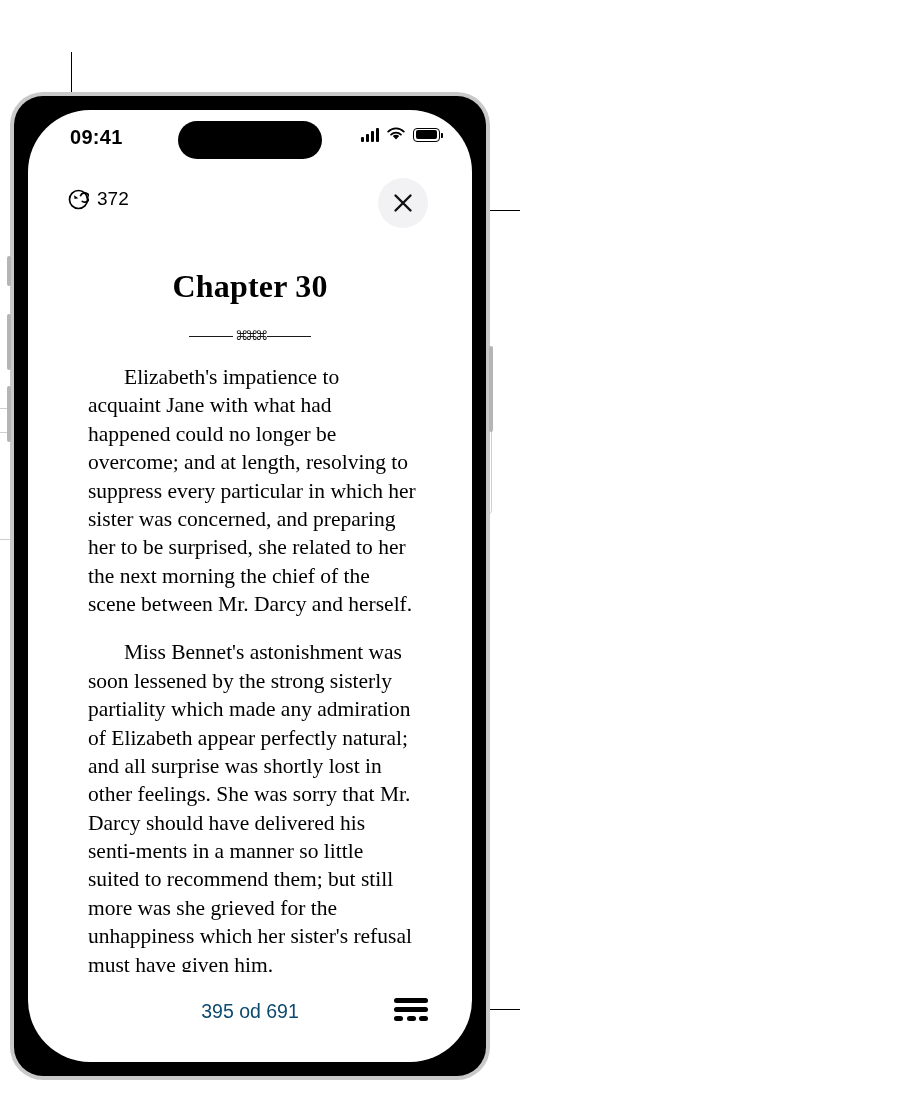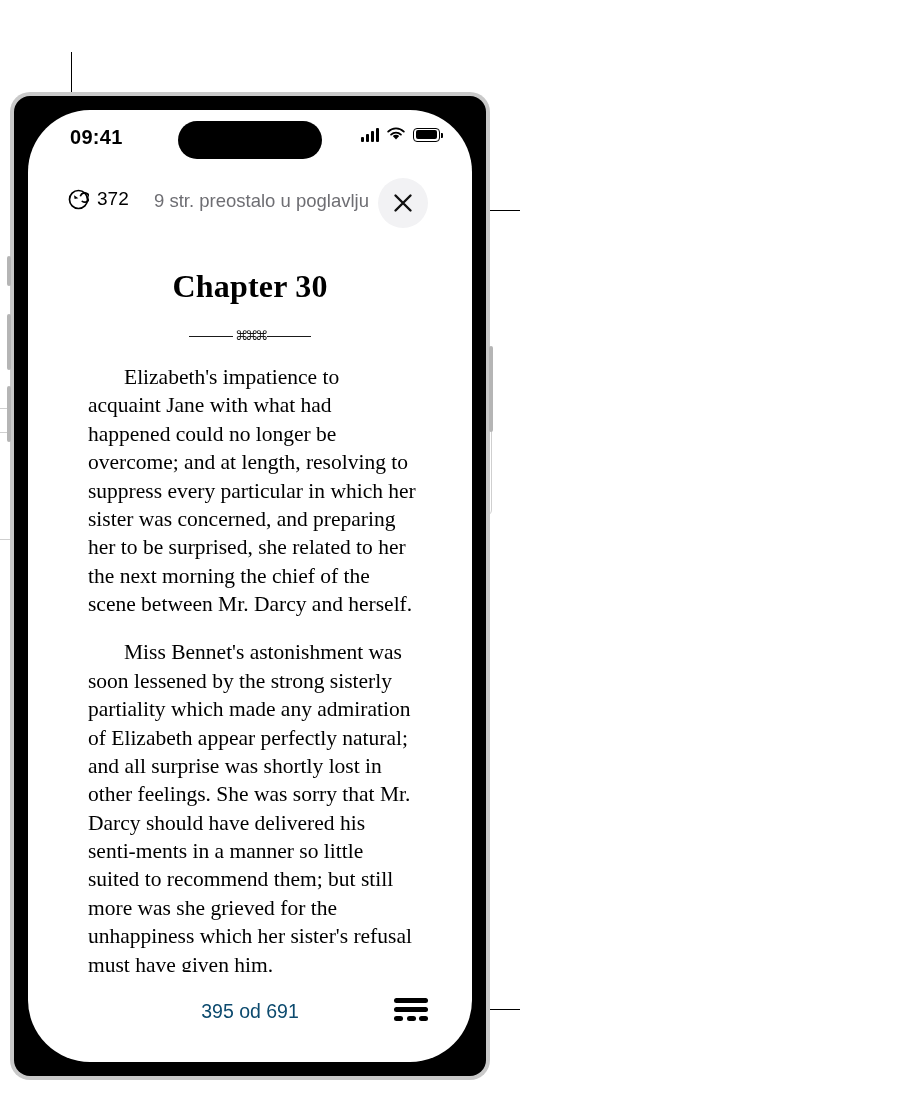--- a/index.html
+++ b/index.html
@@ -25,21 +25,21 @@
   .leader-v { width: 1px; }
   .leader-h { height: 1px; }
 
   
   .phone-outer {
     position: absolute;
     left: 14px;
     top: 96px;
     width: 472px;
     height: 980px;
-    border-radius: 16px;
+    border-radius: 29px;
     background: #000000;
     box-shadow: 0 0 0 4px #c9c9c9;
   }
   .phone-bezel {
     position: absolute;
     left: 14px;
     top: 14px;
     right: 14px;
     bottom: 14px;
     border-radius: 62px;
@@ -308,21 +308,20 @@
           <span class="back-icon">
             <svg width="21" height="21" viewBox="0 0 21 21">
               <circle cx="10.5" cy="10.5" r="9" fill="none" stroke="#000" stroke-width="1.7"></circle>
               <path d="M14.3 12.4 A4.6 4.6 0 1 0 12.6 6.6" fill="none" stroke="#000" stroke-width="1.7" stroke-linecap="round"></path>
               <path d="M6.0 6.3 L6.6 10.1 L10.4 9.3 Z" fill="#000"></path>
             </svg>
           </span>
           <span class="pages-count">372</span>
         </div>
 
-        <div class="chapter-remaining">9 str. preostalo u poglavlju</div>
 
         <div class="close-btn">
           <svg width="22" height="22" viewBox="0 0 22 22">
             <path d="M3.5 3.5 L18.5 18.5 M18.5 3.5 L3.5 18.5" stroke="#111" stroke-width="2.4" stroke-linecap="round"></path>
           </svg>
         </div>
       </div>
 
       <div class="book">
         <h1 class="chapter-title">Chapter 30</h1>

